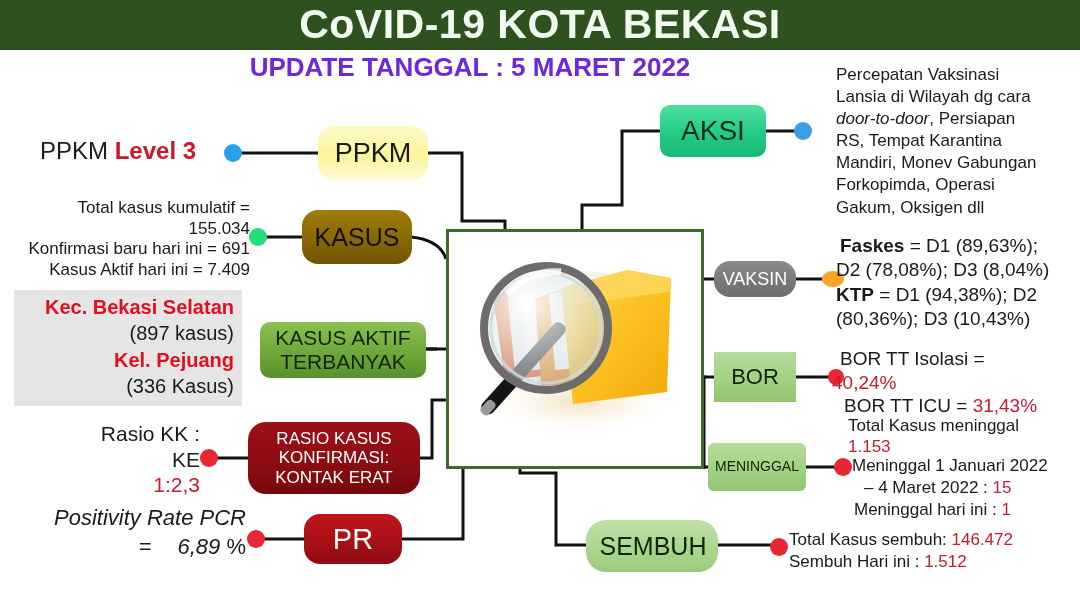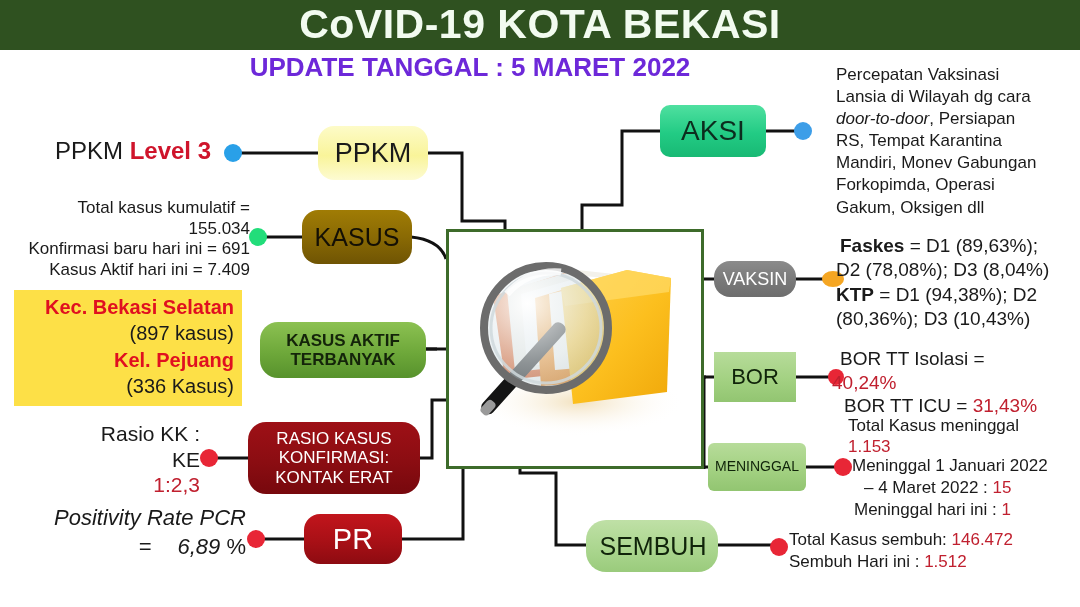--- a/index.html
+++ b/index.html
@@ -75,23 +75,23 @@
     font-size: 27px;
   }
   .node-kasus {
     background: linear-gradient(180deg,#a07c05 0%,#8a6a04 50%,#6f5403 100%);
     color: #141005;
     font-size: 25px;
   }
   .node-kasusaktif {
     background: linear-gradient(180deg,#8cc152 0%,#6ea83a 55%,#57922c 100%);
     color: #14240a;
-    font-size: 17px;
-    font-weight: bold;
-    border-radius: 18px;
+    font-size: 21px;
+    font-weight: normal;
+    border-radius: 10px;
   }
   .node-rasio {
     background: linear-gradient(180deg,#9e1016 0%,#8b0d12 55%,#77080d 100%);
     color: #ffffff;
     font-size: 17px;
     border-radius: 18px;
   }
   .node-pr {
     background: linear-gradient(180deg,#c2151c 0%,#a81016 55%,#8d0b11 100%);
     color: #ffffff;
@@ -145,21 +145,21 @@
   #wires {
     position: absolute;
     left: 0; top: 0;
     width: 1080px; height: 607px;
     pointer-events: none;
   }
 
   
   .hl-box {
     position: absolute;
-    background: #fde047;
+    background: #e5e5e5;
     box-sizing: border-box;
     padding: 4px 8px 4px 4px;
     text-align: right;
   }
 </style>
 </head>
 <body>
 
 <div id="canvas">
 
@@ -309,21 +309,21 @@
   </div>
 
   <div class="node node-meninggal" style="left:708px;top:443px;width:98px;height:48px;">
     <span>MENINGGAL</span>
   </div>
 
   <div class="node node-sembuh" style="left:586px;top:520px;width:132px;height:52px;padding-left:8px;">
     <span>SEMBUH</span>
   </div>
 
-  <div class="txt" style="left:40px;top:136px;width:186px;text-align:center;font-size:24px;">
+  <div class="txt" style="left:40px;top:136px;width:186px;text-align:left;font-size:24px;">
     <span>PPKM</span>
     <span class="crimson bold">Level 3</span>
   </div>
 
   <div class="txt" style="left:10px;top:198px;width:240px;text-align:right;font-size:17px;">
     <div>Total kasus kumulatif =</div>
     <div>155.034</div>
     <div>Konfirmasi baru hari ini = 691</div>
     <div>Kasus Aktif hari ini = 7.409</div>
   </div>

